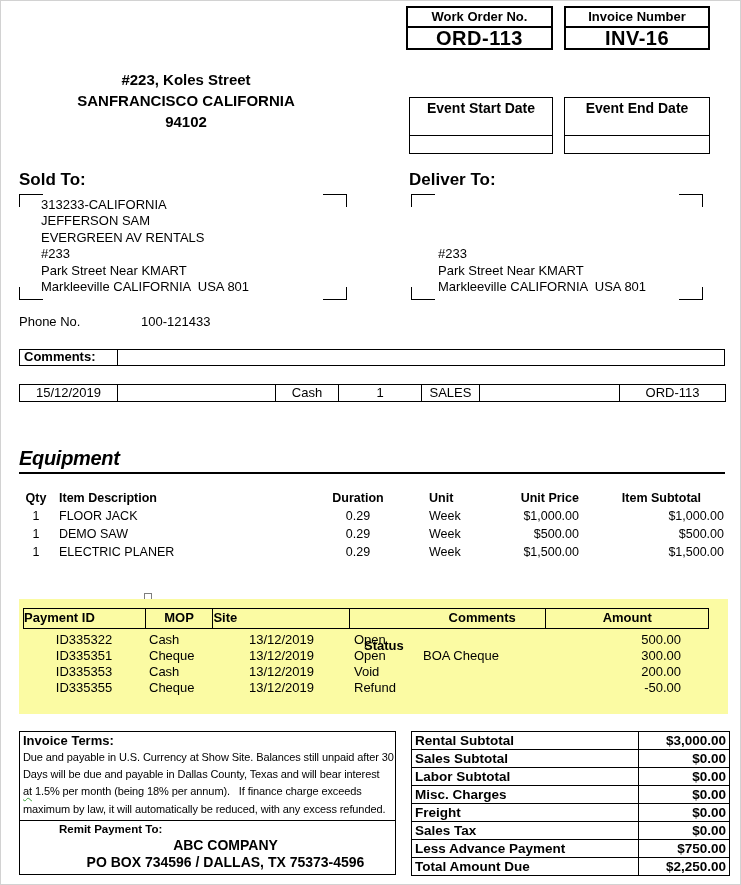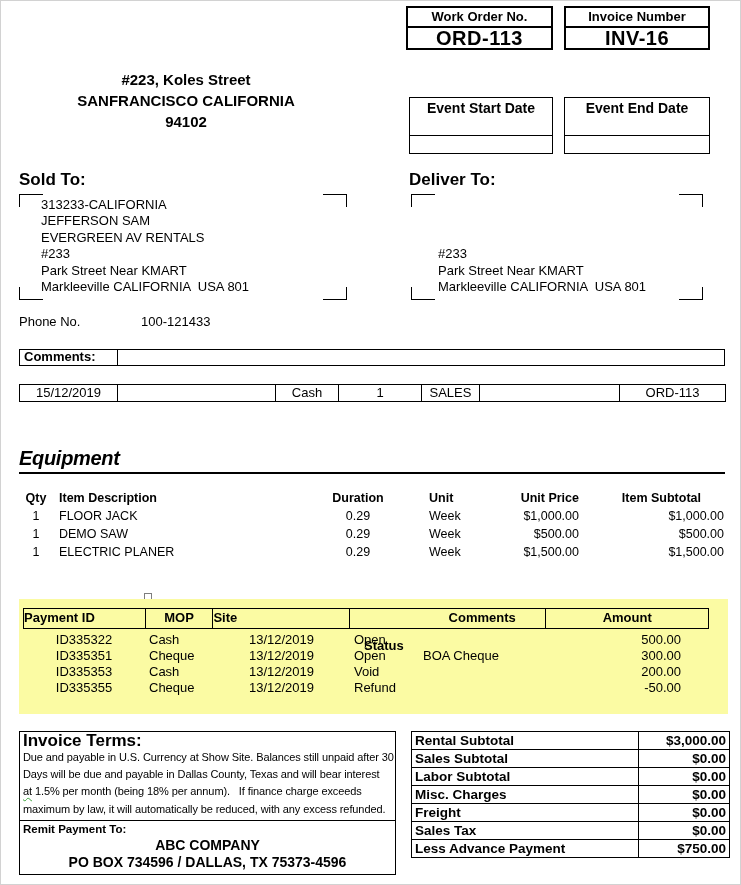--- a/index.html
+++ b/index.html
@@ -71,24 +71,24 @@
   .pc0 { width:122px; text-align:center; }
   .pc1 { width:68px; padding-left:4px; }
   .pc2 { width:137px; text-align:center; }
   .pc3 { width:69px; padding-left:4px; }
   .pc4 { width:128px; padding-left:4px; }
   .pc5 { width:162px; text-align:right; padding-right:28px; }
 
   
   .bl-box { width:377px; height:144px; border:1.5px solid #000; }
   .terms-sec { height:89px; border-bottom:1.5px solid #000; padding:1px 3px; }
-  .terms-title { font-weight:bold; font-size:17px; line-height:16px; }
+  .terms-title { font-weight:bold; font-size:13px; line-height:16px; }
   .terms-line { font-size:11px; line-height:17.2px; letter-spacing:-.1px; white-space:pre; }
   .sp-wavy { text-decoration:underline wavy #3ba33b; text-decoration-thickness:1px; text-underline-offset:2px; }
-  .remit-sec { padding:1px 3px; }
+  .remit-sec { padding:1px 3px;margin-left:36px; }
   .remit-title { font-weight:bold; font-size:11.5px; line-height:15px; }
   .remit-co { font-weight:bold; font-size:14px; line-height:17px; text-align:center; white-space:pre; }
   .remit-addr { font-weight:bold; font-size:14px; line-height:17px; text-align:center; white-space:pre; }
 
   
   .tot-tbl { width:318px; border-collapse:collapse; table-layout:fixed; border:1.5px solid #000; }
   .tot-tbl td { border:1.5px solid #000; height:18px; font-weight:bold; font-size:13.5px; line-height:15px; overflow:hidden; white-space:pre; }
   .tot-lbl { padding-left:3px; }
   .tot-val { text-align:right; padding-right:3px; }
 </style>
@@ -321,16 +321,20 @@
       <td class="tot-val">$0.00</td>
     </tr>
     <tr>
       <td class="tot-lbl">Sales Tax</td>
       <td class="tot-val">$0.00</td>
     </tr>
     <tr>
       <td class="tot-lbl">Less Advance Payment</td>
       <td class="tot-val">$750.00</td>
     </tr>
+    <tr>
+      <td class="tot-lbl">Total Amount Due</td>
+      <td class="tot-val">$2,250.00</td>
+    </tr>
   </tbody>
     </table>
 
 </div>
 
 </body></html>

